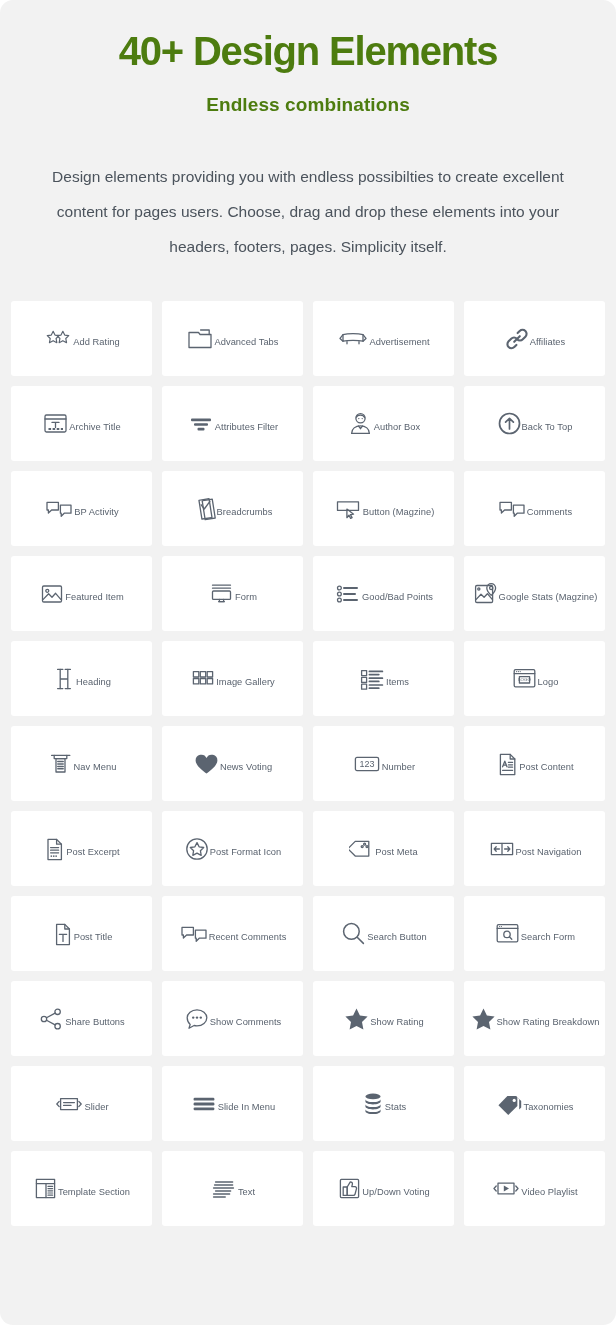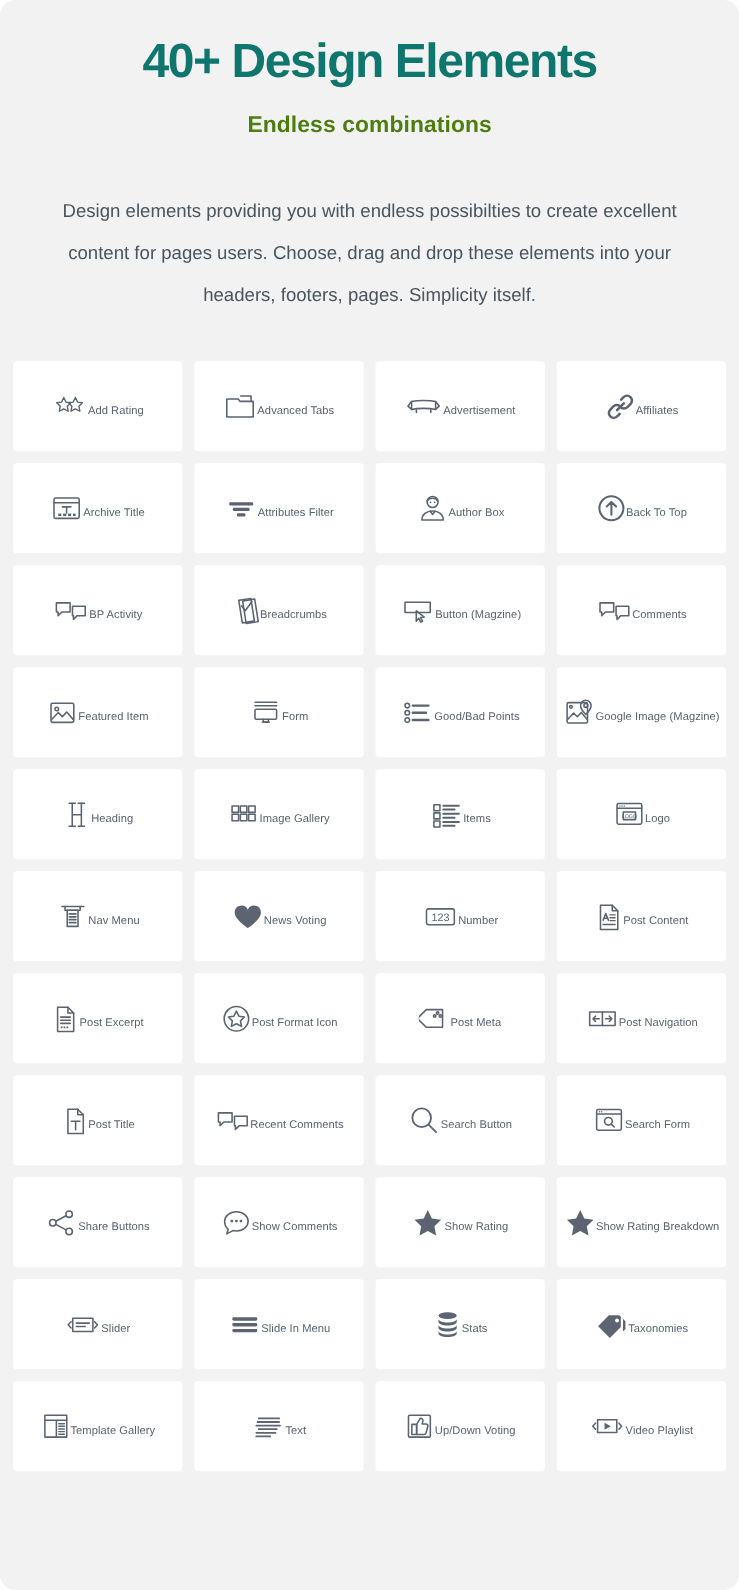--- a/index.html
+++ b/index.html
@@ -17,21 +17,21 @@
     border-radius:13px;
     overflow:hidden;
   }
   
   .header{padding:30px 22px 0;text-align:center;}
   .title{
     font-size:40px;
     line-height:1.05;
     font-weight:800;
     letter-spacing:-1.2px;
-    color:#0f766e;
+    color:#4d7c0f;
     margin:0 0 4px 0;
   }
   .subtitle{
     font-size:19px;
     font-weight:700;
     letter-spacing:0.1px;
     color:#4d7c0f;
     margin:22px 0 0 0;
   }
   .intro{
@@ -247,21 +247,21 @@
       <div class="card">
         <div class="icon">
           <svg width="27" height="26" viewBox="0 0 27 26">
             <rect stroke="currentColor" fill="none" stroke-width="1.3" stroke-linecap="round" stroke-linejoin="round" x="3.6" y="4.5" width="17" height="17" rx="1.3"></rect>
             <path stroke="currentColor" fill="none" stroke-width="1.3" stroke-linecap="round" stroke-linejoin="round" d="M4.2 18.4l4.8-5.2 3.1 3.1 3.3-3.6 4.8 5.7"></path>
             <circle stroke="currentColor" fill="none" stroke-width="1.3" stroke-linecap="round" stroke-linejoin="round" cx="6.8" cy="8" r="1.1"></circle>
             <path stroke="currentColor" fill="none" stroke-width="1.3" stroke-linecap="round" stroke-linejoin="round" d="M19.2 2.6a4.4 4.4 0 014.4 4.4c0 3.2-4.4 7.4-4.4 7.4s-4.4-4.2-4.4-7.4a4.4 4.4 0 014.4-4.4z"></path>
             <circle stroke="currentColor" fill="none" stroke-width="1.3" stroke-linecap="round" stroke-linejoin="round" cx="19.2" cy="6.9" r="1.6"></circle>
           </svg>
         </div>
-        <div class="label">Google Image (Magzine)</div>
+        <div class="label">Google Stats (Magzine)</div>
       </div>
       <div class="card">
         <div class="icon">
           <svg width="24" height="26" viewBox="0 0 24 26">
             <path stroke="currentColor" fill="none" stroke-width="1.3" stroke-linecap="round" stroke-linejoin="round" d="M5.6 3.4h5.2M5.6 22.6h5.2M13.2 3.4h5.2M13.2 22.6h5.2"></path>
             <path stroke="currentColor" fill="none" stroke-width="1.3" stroke-linecap="round" stroke-linejoin="round" d="M8.2 3.4v19.2M15.8 3.4v19.2M8.2 13h7.6"></path>
           </svg>
         </div>
         <div class="label">Heading</div>
       </div>
@@ -507,21 +507,21 @@
         <div class="label">Taxonomies</div>
       </div>
       <div class="card">
         <div class="icon">
           <svg width="25" height="25" viewBox="0 0 25 25">
             <rect stroke="currentColor" fill="none" stroke-width="1.3" stroke-linecap="round" stroke-linejoin="round" x="3.4" y="3.4" width="18.2" height="18.2"></rect>
             <path stroke="currentColor" fill="none" stroke-width="1.3" stroke-linecap="round" stroke-linejoin="round" d="M3.4 7.6h18.2M13 7.6v14"></path>
             <path stroke="currentColor" fill="none" stroke-width="1.2" stroke-linecap="round" d="M15 10.4h4.6M15 12.6h4.6M15 14.8h4.6M15 17h4.6M15 19.2h4.6"></path>
           </svg>
         </div>
-        <div class="label">Template Gallery</div>
+        <div class="label">Template Section</div>
       </div>
       <div class="card">
         <div class="icon">
           <svg width="28" height="22" viewBox="0 0 28 22">
             <path stroke="currentColor" fill="none" stroke-width="1.5" stroke-linecap="round" d="M5.6 4h17M4.6 7h18M3.6 10h19.8M5.6 13h15M3.6 16h16M3.6 19h11.6"></path>
           </svg>
         </div>
         <div class="label">Text</div>
       </div>
       <div class="card">

